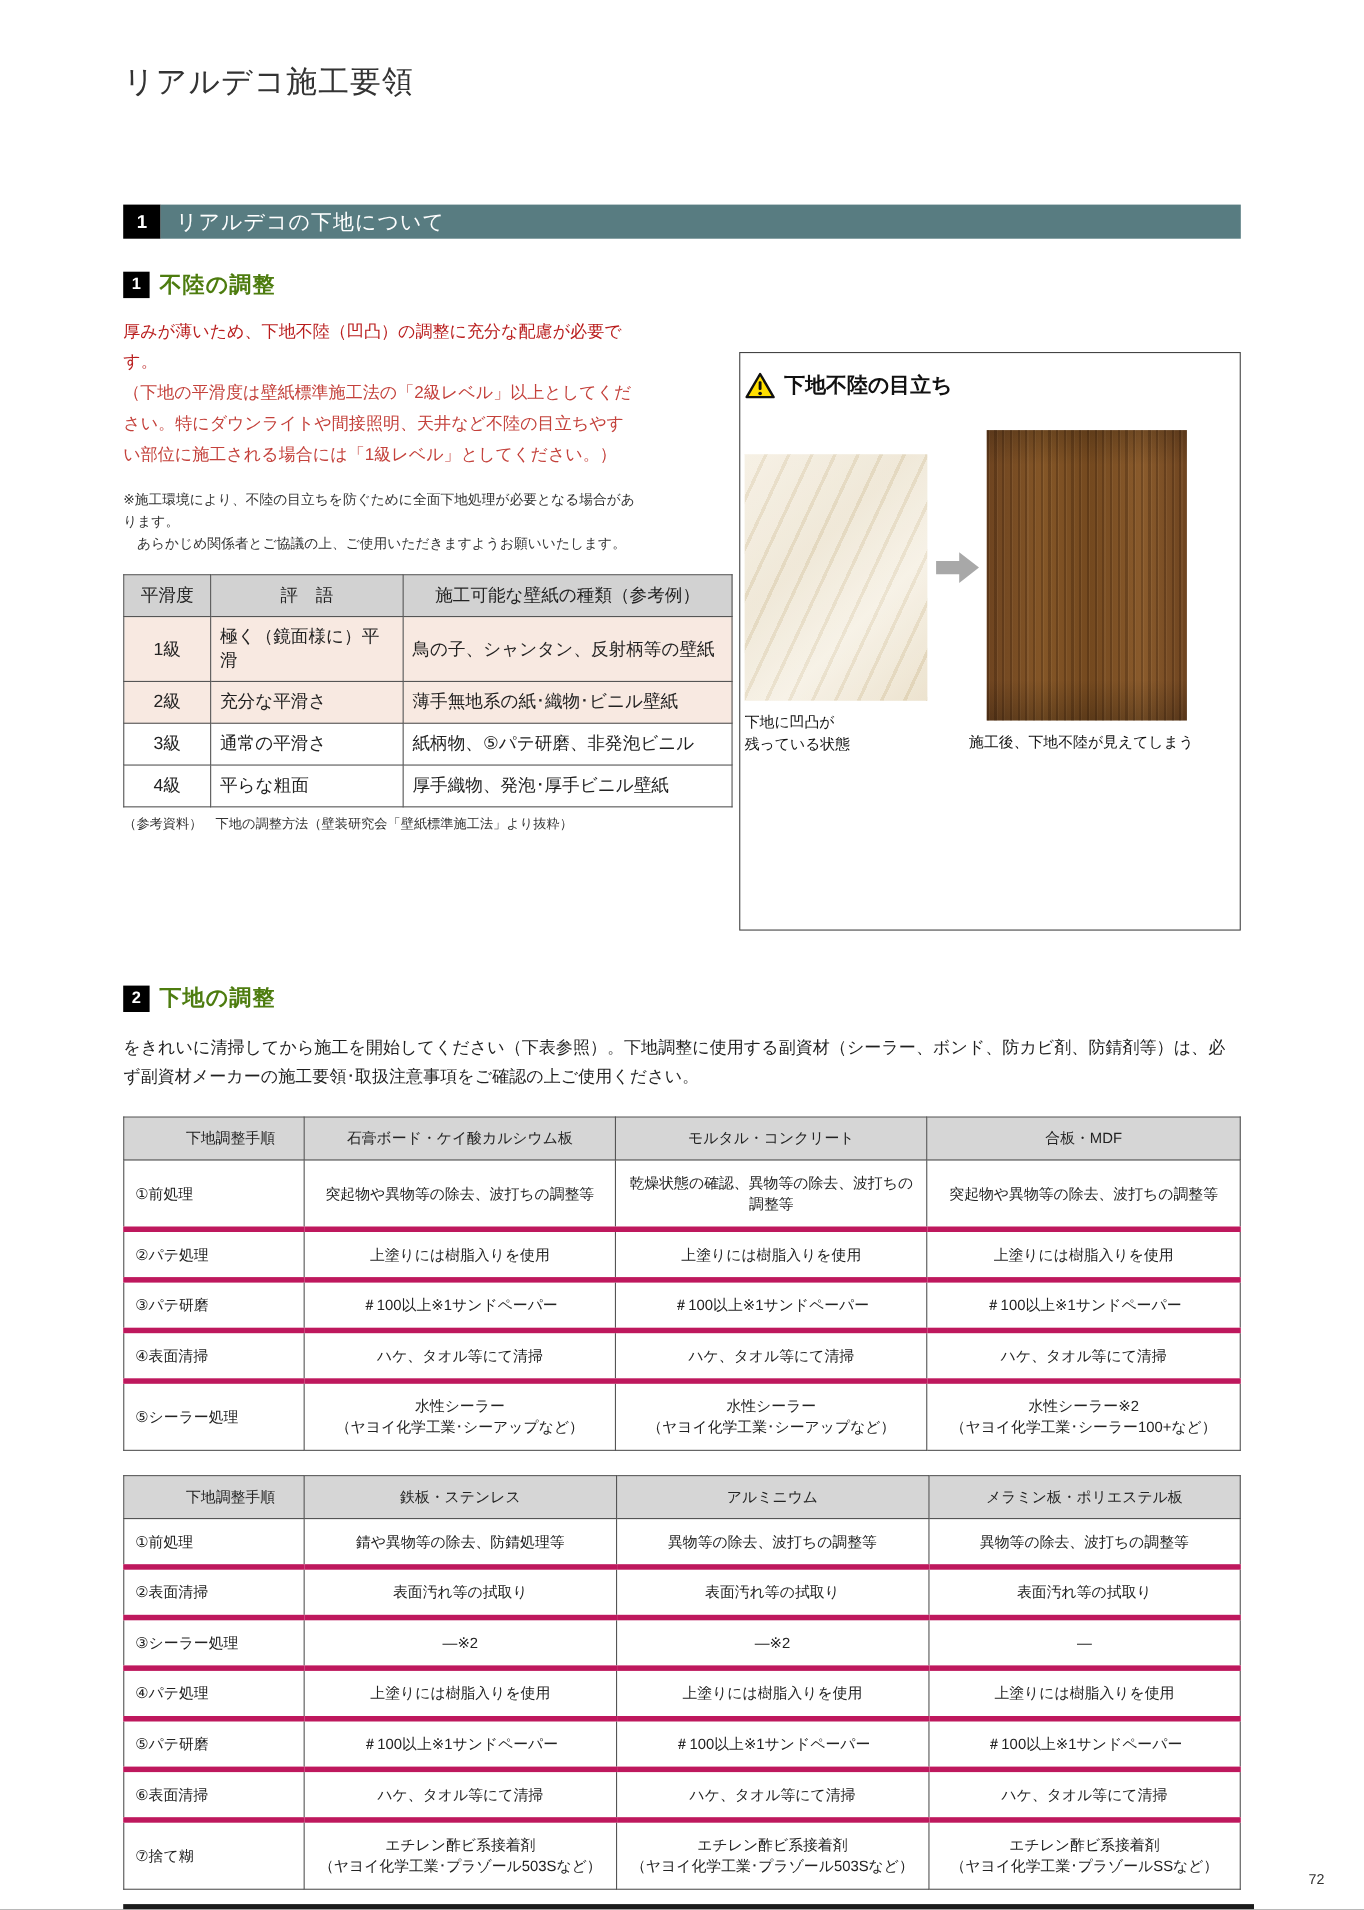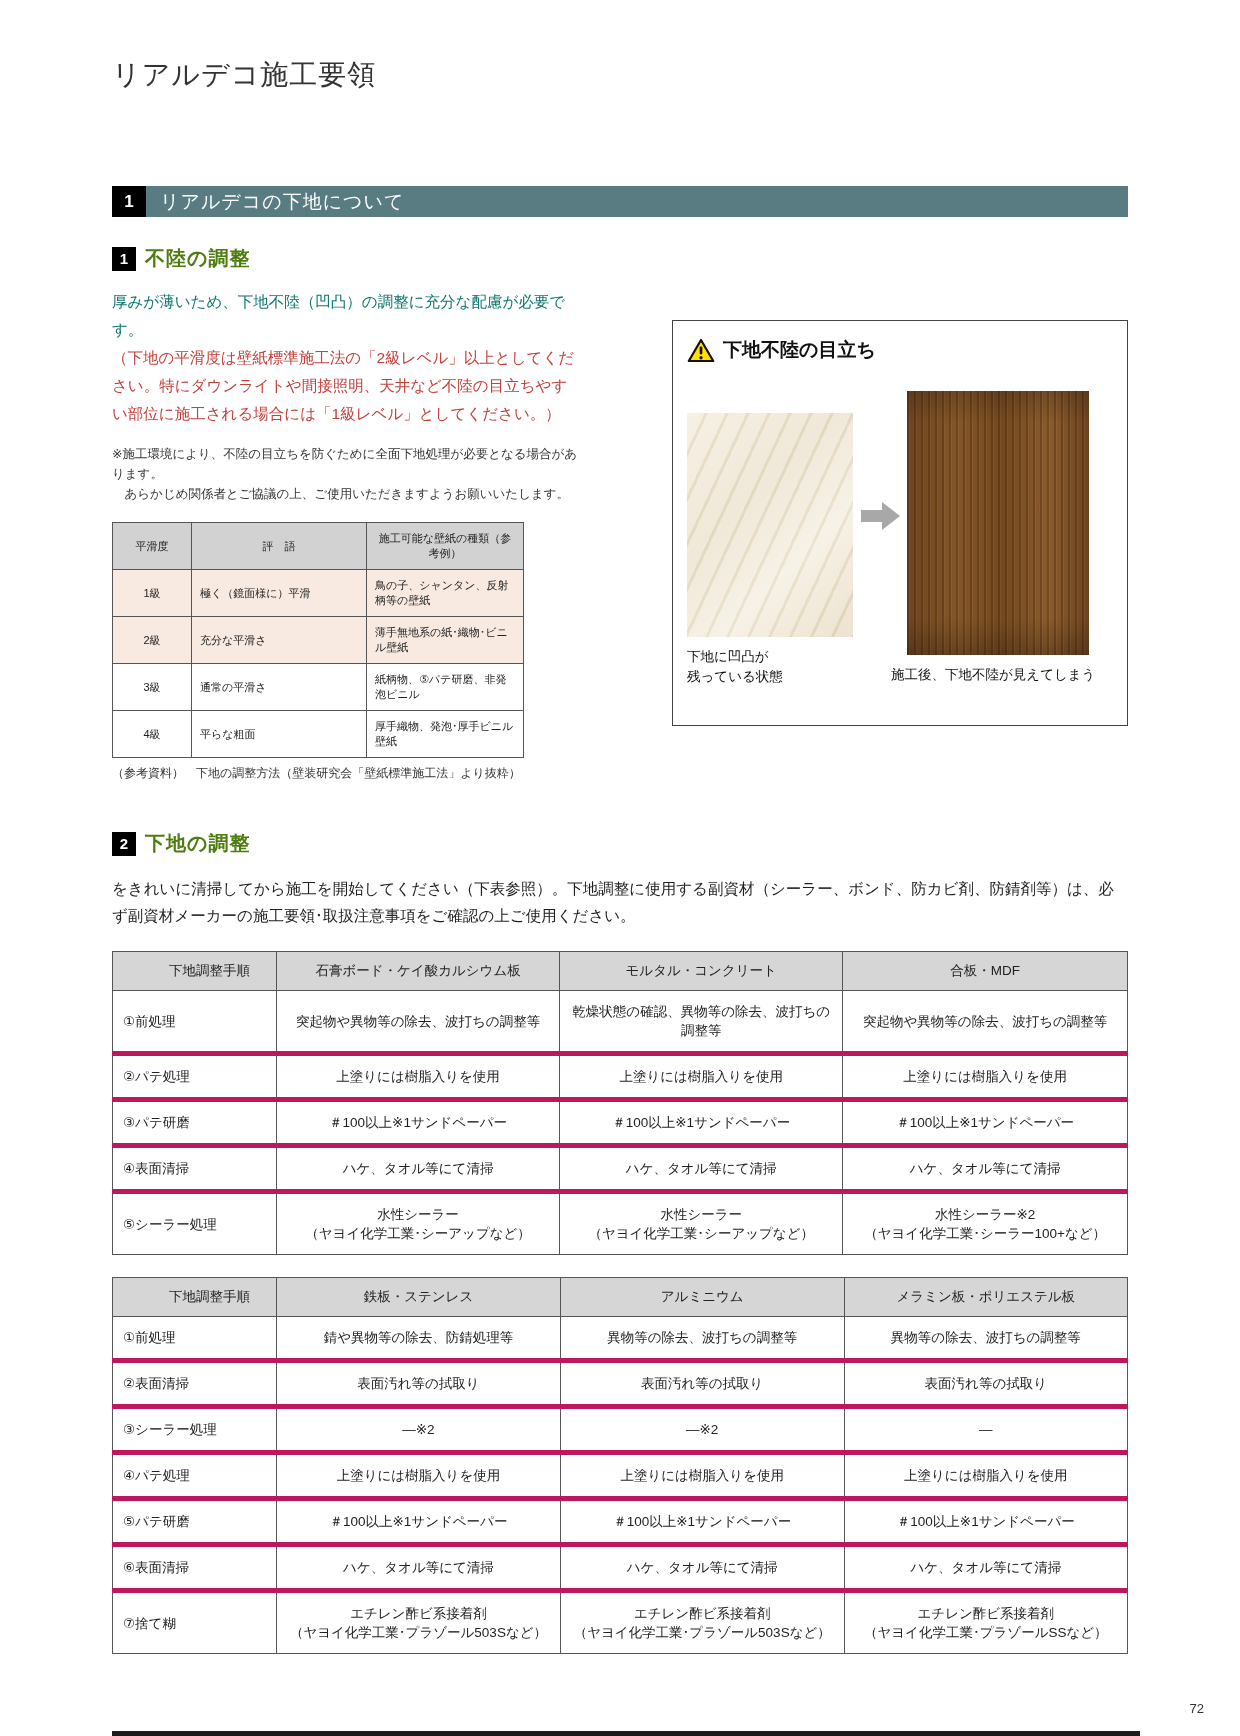--- a/index.html
+++ b/index.html
@@ -22,37 +22,37 @@
 
   
   .subhead{display:flex;align-items:center;gap:9px;margin-top:28px;}
   .subhead .sq{width:24px;height:24px;background:#000;color:#fff;display:flex;align-items:center;justify-content:center;font-size:15px;font-weight:bold;}
   .subhead .t{color:#4d7c0f;font-size:20px;font-weight:bold;letter-spacing:1px;}
 
   .two-col{display:flex;margin-top:16px;}
   .col-left{width:470px;flex:0 0 470px;}
   .col-right{margin-left:90px;flex:1;}
 
-  .para{font-size:15.5px;line-height:28px;color:#0f766e;}
+  .para{font-size:15.5px;line-height:28px;color:#b91c1c;}
   .para.red{color:#c4413b;}
   .small-note{font-size:12.5px;line-height:20px;margin-top:16px;color:#333;white-space:pre-line;}
 
   
   table{border-collapse:collapse;}
-  .smooth-table{margin-top:18px;width:412px;font-size:11px;border-radius:22px;}
+  .smooth-table{margin-top:18px;width:554px;font-size:16px;border-radius:22px;}
   .smooth-table th,.smooth-table td{border:1px solid #555;padding:8px 8px;}
   .smooth-table th{background:#d2d2d2;font-weight:400;text-align:center;}
   .smooth-table td.grade{text-align:center;width:62px;}
   .smooth-table td.desc{width:158px;}
   .smooth-table tr.hl td{background:#f8e9e1;}
   .smooth-table{border:1.5px solid #333;}
   .source-note{font-size:12px;margin-top:7px;color:#333;}
 
   
-  .fig-box{border:1px solid #444;margin-top:32px;width:456px;box-sizing:border-box;padding:16px 22px 20px 14px;height:406px;}
+  .fig-box{border:1px solid #444;margin-top:32px;width:456px;box-sizing:border-box;padding:16px 22px 20px 4px;height:526px;}
   .fig-title{display:flex;align-items:center;gap:8px;font-size:19px;font-weight:bold;color:#111;}
   .fig-title svg{display:block;}
   .fig-row{display:flex;margin-top:28px;align-items:flex-start;}
   .fig-col-before{width:166px;margin-top:22px;}
   .img-before{width:166px;height:224px;
     background:
       repeating-linear-gradient(115deg, rgba(255,255,255,0.28) 0 16px, rgba(188,168,128,0.14) 16px 19px),
       linear-gradient(135deg,#f3ebdb 0%,#eae0ca 38%,#f4edde 66%,#e5d8bc 100%);
   }
   .fig-caption{font-size:13.5px;line-height:20px;margin-top:10px;color:#111;white-space:pre-line;}

